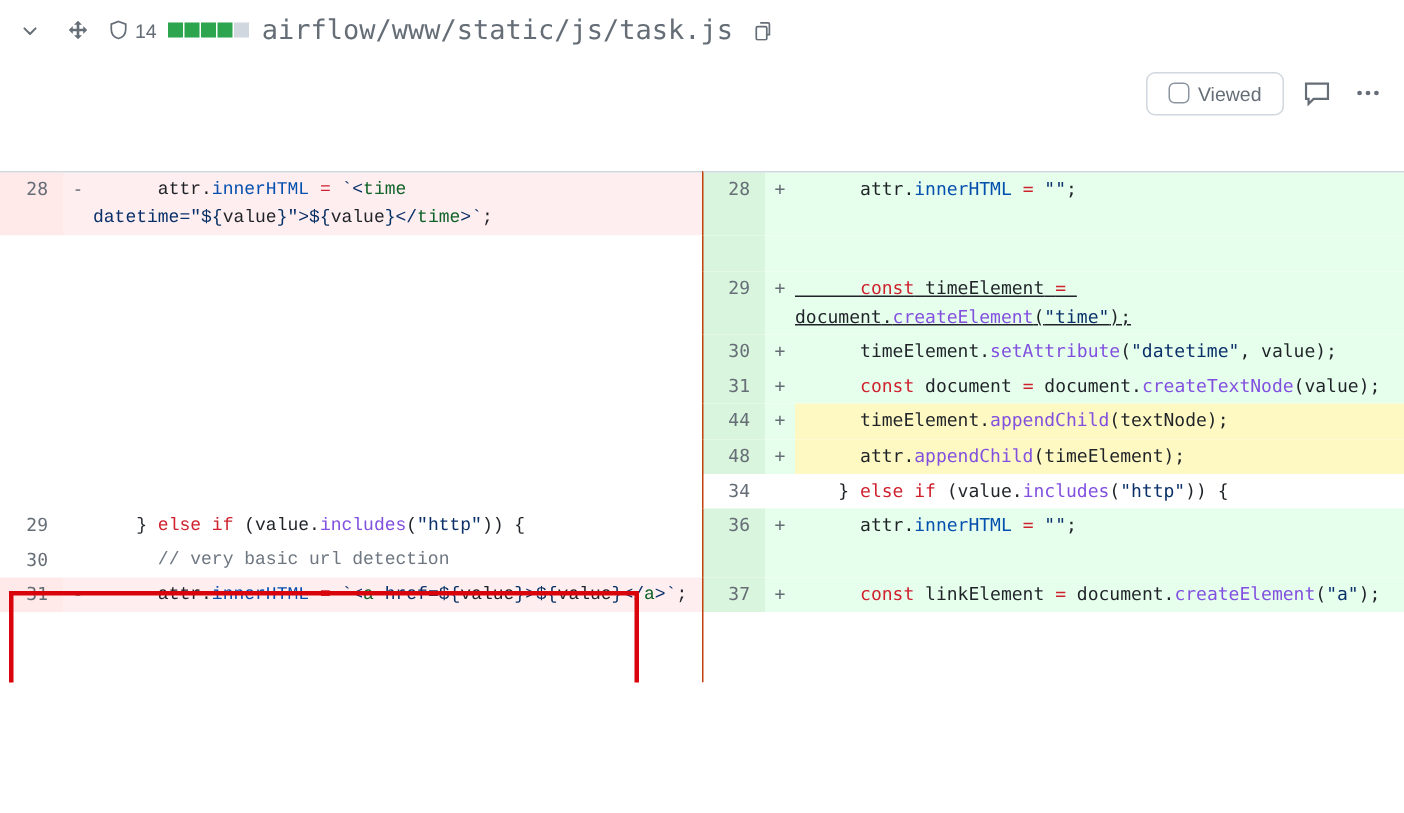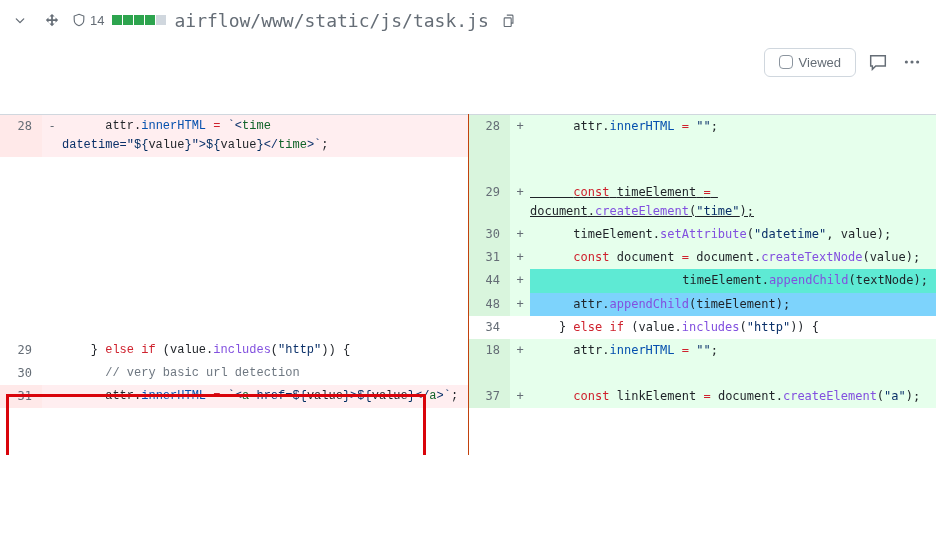--- a/index.html
+++ b/index.html
@@ -232,43 +232,43 @@
           <td class="ln add-num">31</td>
           <td class="marker" style="background: rgb(230, 255, 236);">+</td>
           <td class="code" style="background: rgb(230, 255, 236);">      <span class="pl-k">const</span> <span class="pl-smi">document</span> <span class="pl-k">=</span> <span class="pl-smi">document</span>.<span class="pl-en">createTextNode</span>(value);</td>
         </tr>
         <tr>
           <td class="ln empty-cell"></td>
           <td class="marker empty-cell"></td>
           <td class="code left-side empty-cell">&nbsp;</td>
           <td class="ln add-num">44</td>
           <td class="marker" style="background: rgb(230, 255, 236);">+</td>
-          <td class="code" style="background: #5eead4; text-align: right;">      timeElement.<span class="pl-en">appendChild</span>(textNode);</td>
+          <td class="code" style="background: #fef9c3;">      timeElement.<span class="pl-en">appendChild</span>(textNode);</td>
         </tr>
         <tr>
           <td class="ln empty-cell"></td>
           <td class="marker empty-cell"></td>
           <td class="code left-side empty-cell">&nbsp;</td>
           <td class="ln add-num">48</td>
           <td class="marker" style="background: rgb(230, 255, 236);">+</td>
-          <td class="code" style="background: #7dd3fc;">      attr.<span class="pl-en">appendChild</span>(timeElement);</td>
+          <td class="code" style="background: #fef9c3;">      attr.<span class="pl-en">appendChild</span>(timeElement);</td>
         </tr>
         <tr>
           <td class="ln empty-cell"></td>
           <td class="marker empty-cell"></td>
           <td class="code left-side empty-cell">&nbsp;</td>
           <td class="ln">34</td>
           <td class="marker"></td>
           <td class="code">    } <span class="pl-k">else</span> <span class="pl-k">if</span> (value.<span class="pl-en">includes</span>(<span class="pl-s">"http"</span>)) {</td>
         </tr>
         <tr>
           <td class="ln">29</td>
           <td class="marker"></td>
           <td class="code left-side">    } <span class="pl-k">else</span> <span class="pl-k">if</span> (value.<span class="pl-en">includes</span>(<span class="pl-s">"http"</span>)) {</td>
-          <td class="ln add-num">18</td>
+          <td class="ln add-num">36</td>
           <td class="marker" style="background: rgb(230, 255, 236);">+</td>
           <td class="code" style="background: rgb(230, 255, 236);">      attr.<span class="pl-c1">innerHTML</span> <span class="pl-k">=</span> <span class="pl-s">""</span>;</td>
         </tr>
         <tr>
           <td class="ln">30</td>
           <td class="marker"></td>
           <td class="code left-side">      <span class="pl-c">// very basic url detection</span></td>
           <td class="ln add-num"></td>
           <td class="marker" style="background: rgb(230, 255, 236);"></td>
           <td class="code" style="background: rgb(230, 255, 236);">&nbsp;</td>

